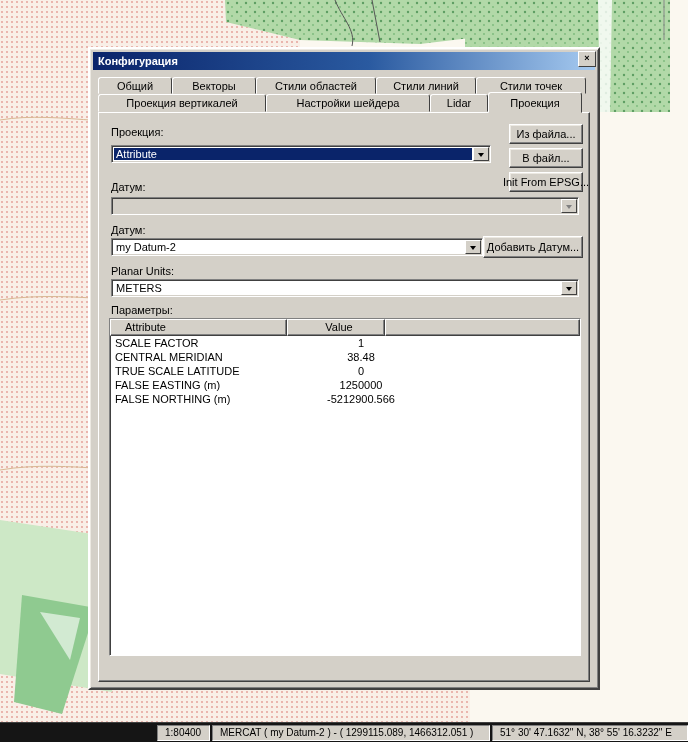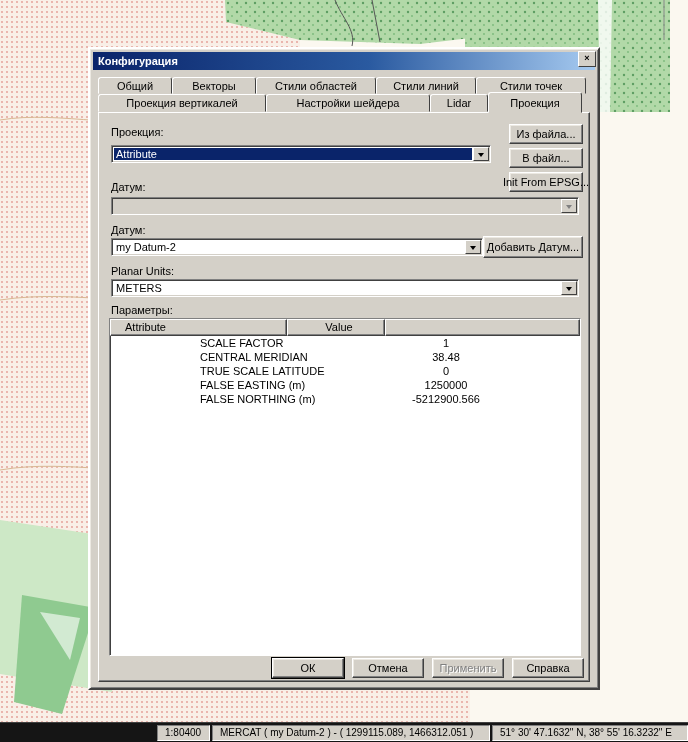--- a/index.html
+++ b/index.html
@@ -58,21 +58,21 @@
   .param-table{position:absolute;left:10px;right:8px;top:205px;height:338px;background:#fff;
     box-sizing:border-box;border:1px solid;border-color:#808080 #ffffff #ffffff #808080;
     box-shadow:inset 1px 1px 0 #404040;overflow:hidden;}
   .thead{display:flex;height:17px;}
   .th{box-sizing:border-box;background:#d4d0c8;height:17px;line-height:15px;
     border:1px solid;border-color:#ffffff #404040 #404040 #ffffff;
     box-shadow:inset -1px -1px 0 #808080;padding-left:14px;}
   .th.attr{width:177px;}
   .th.val{width:98px;text-align:center;padding-left:6px;}
   .th.fill{flex:1;padding:0;}
-  .trow{display:flex;height:14px;line-height:14px;justify-content:center;}
+  .trow{display:flex;height:14px;line-height:14px;}
   .trow:first-of-type{margin-top:2px;}
   .td-attr{width:202px;box-sizing:border-box;padding-left:5px;white-space:nowrap;}
   .td-val{width:98px;text-align:center;white-space:nowrap;}
 
   .bottom-btns{position:absolute;right:5px;bottom:3px;display:flex;gap:8px;}
   .bottom-btns .btn{width:72px;height:20px;}
 
   
   .status-bar{position:absolute;left:0;bottom:0;width:688px;height:20px;z-index:10;
     background:#151515;border-top:1px solid #404040;box-sizing:border-box;}
@@ -228,34 +228,20 @@
         <div class="trow">
           <div class="td-attr">FALSE EASTING (m)</div>
           <div class="td-val">1250000</div>
         </div>
         <div class="trow">
           <div class="td-attr">FALSE NORTHING (m)</div>
           <div class="td-val">-5212900.566</div>
         </div>
       </div>
 
-      <div class="bottom-btns">
-        <div class="btn default">
-            <span>ОК</span>
-          </div>
-        <div class="btn">
-            <span>Отмена</span>
-          </div>
-        <div class="btn disabled">
-            <span>Применить</span>
-          </div>
-        <div class="btn">
-            <span>Справка</span>
-          </div>
-      </div>
 
     </div>
   </div>
 
   <div class="status-bar">
     <div class="cell cell-scale">1:80400</div>
     <div class="cell cell-proj">MERCAT ( my Datum-2 ) - ( 1299115.089, 1466312.051 )</div>
     <div class="cell cell-coord">51° 30' 47.1632" N, 38° 55' 16.3232" E</div>
   </div>
 

